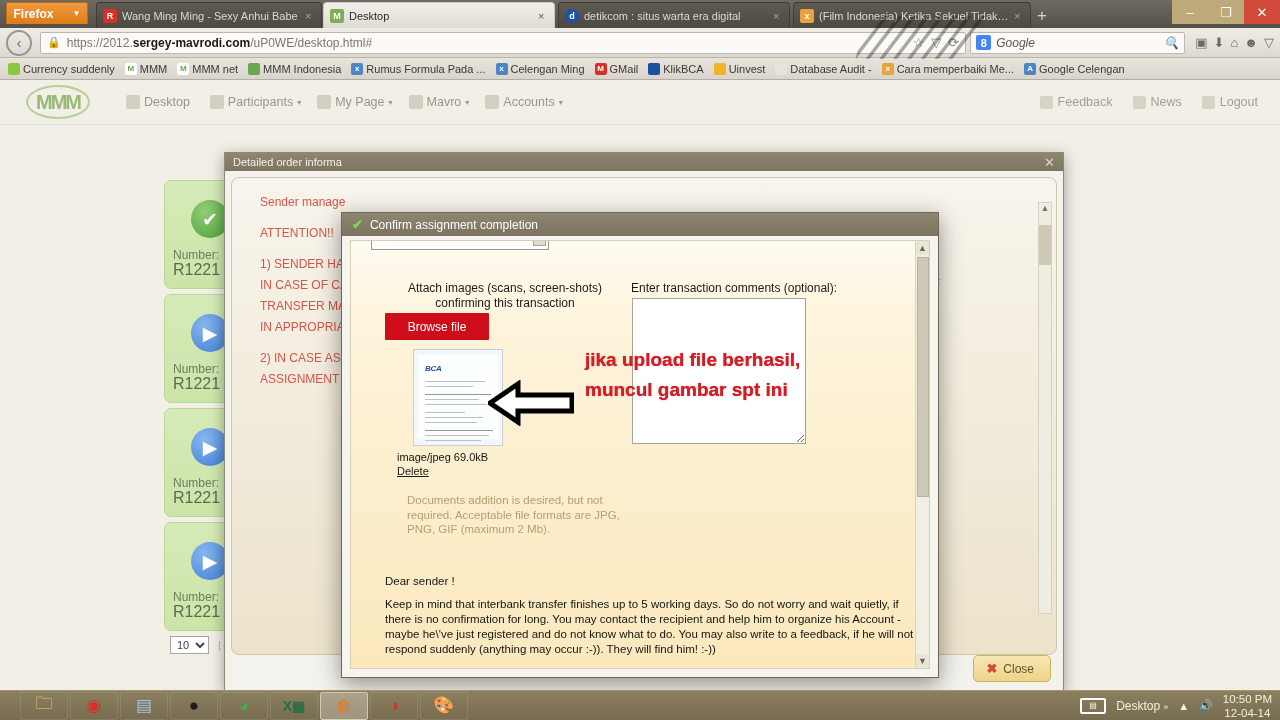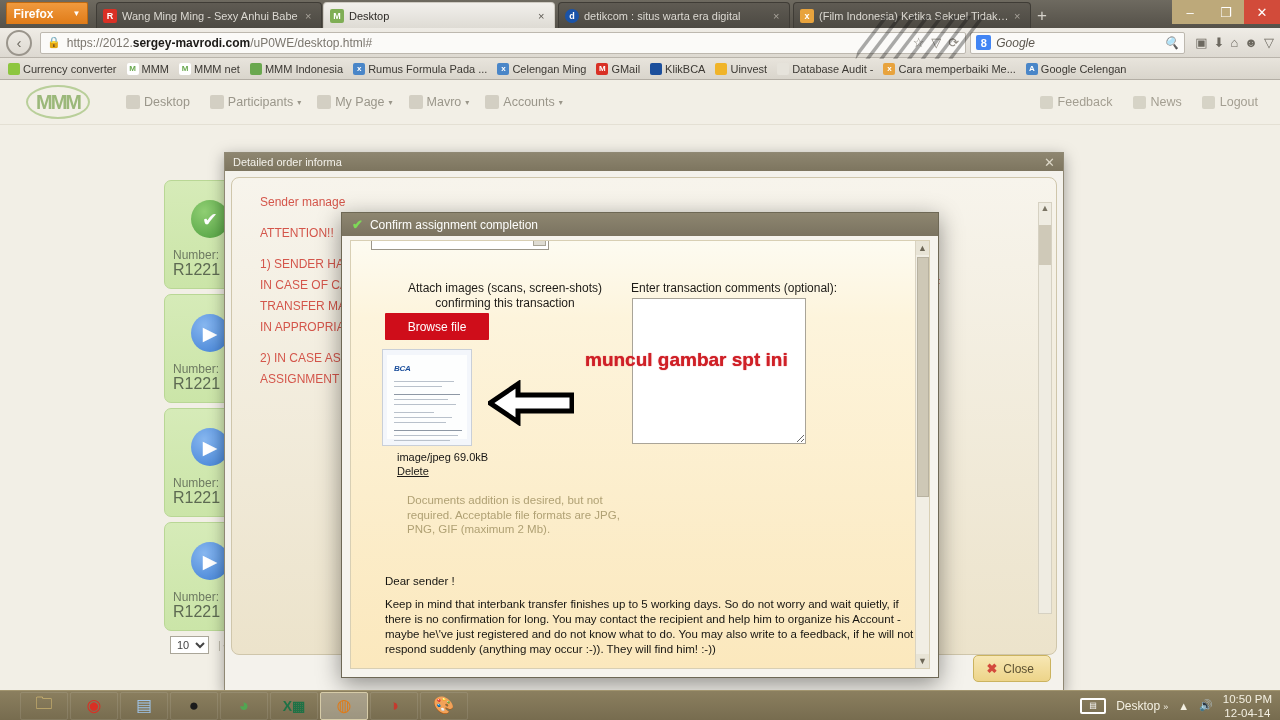--- a/index.html
+++ b/index.html
@@ -231,21 +231,21 @@
     font-size:12px; color:#1d1b17; line-height:15px;text-align:center; }
   .lbl-comments { position:absolute; left:280px; top:40px; font-size:12px; color:#1d1b17; }
 
   .browse-btn {
     position:absolute; left:34px; top:72px; width:104px; height:27px;
     background:#cf0d1a; color:#fff; font-size:12px;
     display:flex; align-items:center; justify-content:center;
     border:none; border-radius:1px;
   }
   .thumb-box {
-    position:absolute; left:31px; top:108px; width:90px; height:97px;
+    position:absolute; left:62px; top:108px; width:90px; height:97px;
     background:#f3f6fb; border:1px solid #c9cfd8; overflow:hidden;padding-left:46px;
   }
   .thumb-inner { position:absolute; left:4px; top:5px; right:4px; bottom:6px; background:#fdfefe; }
   .bca { position:absolute; left:7px; top:9px; font-size:8px; font-weight:bold;
     color:#1c4f9c; font-style:italic; letter-spacing:-0.3px; }
   .tline { position:absolute; height:1px; background:#b9c1cb; }
   .tline.d { background:#8e98a5; }
   .fmeta { position:absolute; left:46px; top:210px; font-size:11px; color:#141312; }
   .fdelete { position:absolute; left:46px; top:224px; font-size:11px; color:#1c1a17;
     text-decoration:underline; }
@@ -378,21 +378,21 @@
       <span>⬇</span>
       <span>⌂</span>
       <span>☻</span>
       <span>▽</span>
     </div>
   </div>
 
   <div class="bookmarks">
     <div class="bm">
         <span class="bmico" style="background:#8dc63f"></span>
-        <span>Currency converter</span>
+        <span>Currency suddenly</span>
       </div>
     <div class="bm">
         <span class="bmico" style="background:#ffffff;color:#6aa84f">M</span>
         <span>MMM</span>
       </div>
     <div class="bm">
         <span class="bmico" style="background:#ffffff;color:#6aa84f">M</span>
         <span>MMM net</span>
       </div>
     <div class="bm">
@@ -603,20 +603,21 @@
         </div>
       </div>
     </div>
 
     <div class="arrow-left">
       <svg width="86" height="46" viewBox="0 0 86 46">
         <polygon points="2,23 30,4 30,15 84,15 84,31 30,31 30,42" fill="#ffffff" stroke="#000000" stroke-width="5" stroke-linejoin="miter"></polygon>
       </svg>
     </div>
     <div class="annot">
+      <div>jika upload file berhasil,</div>
       <div>muncul gambar spt ini</div>
     </div>
 
   </div>
 </div>
 
 <div class="taskbar">
   <div class="tb-item" style="margin-left:20px;">
       <span style="color:#e8c978">🗀</span>
     </div>

